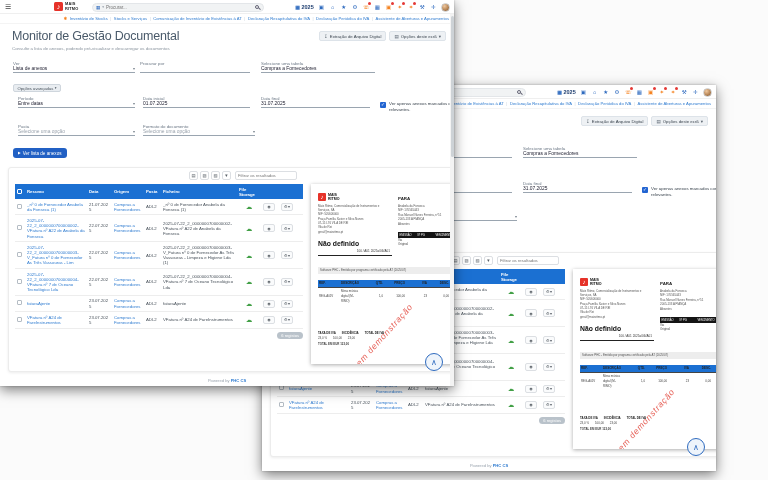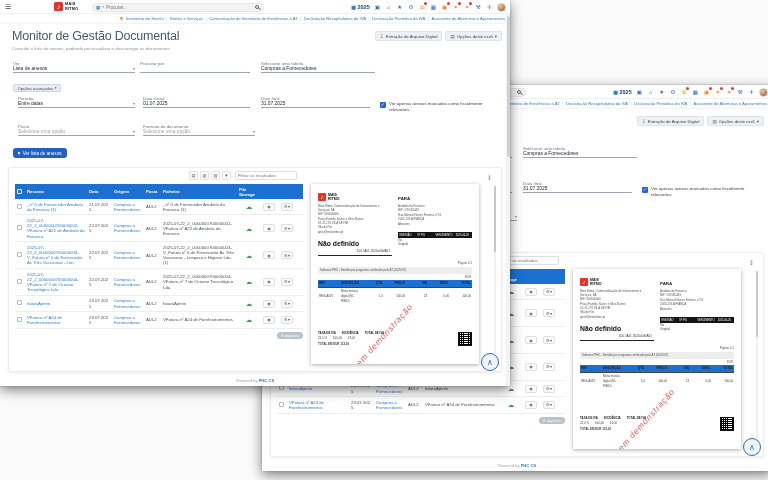--- a/index.html
+++ b/index.html
@@ -1,18 +1,18 @@
 <!DOCTYPE html>
 <html><head>
 <meta charset="utf-8">
 <style>
   *{margin:0;padding:0;box-sizing:border-box}
   html,body{width:768px;height:480px;overflow:hidden}
   body{position:relative;background:#fbfbfb;font-family:"Liberation Sans",sans-serif;-webkit-font-smoothing:antialiased}
-  .appwin{position:absolute;width:510px;height:386px;background:#fff;box-shadow:0 4px 12px rgba(0,0,0,.5),0 0 2px rgba(0,0,0,.25);overflow:hidden}
+  .appwin{position:absolute;width:454px;height:386px;background:#fff;box-shadow:0 4px 12px rgba(0,0,0,.5),0 0 2px rgba(0,0,0,.25);overflow:hidden}
   .win1{left:0;top:0;z-index:2}
   .win2{left:262px;top:85px;z-index:1}
   
   .topbar{position:absolute;top:0;left:0;right:0;height:14px;background:#fff;border-bottom:1px solid #efefef}
   .burger{position:absolute;left:5px;top:3px;font-size:7px;color:#444;line-height:8px}
   .logo{position:absolute;left:54px;top:2px;display:flex;gap:2px;align-items:center}
   .logo-sq{width:9px;height:9px;background:#e63229;color:#fff;font-size:7px;line-height:9px;text-align:center;border-radius:1.5px}
   .logo-tx{font-size:3.9px;font-weight:bold;color:#222;line-height:4.4px;letter-spacing:.2px}
   .search{position:absolute;left:92px;top:2.5px;width:172px;height:9px;background:#f1f3f4;border:1px solid #e3e6e9;border-radius:5px;display:flex;align-items:center;padding:0 3px;gap:2px}
   .search .grid{color:#2f6bbf;font-size:4.5px;line-height:5px}

